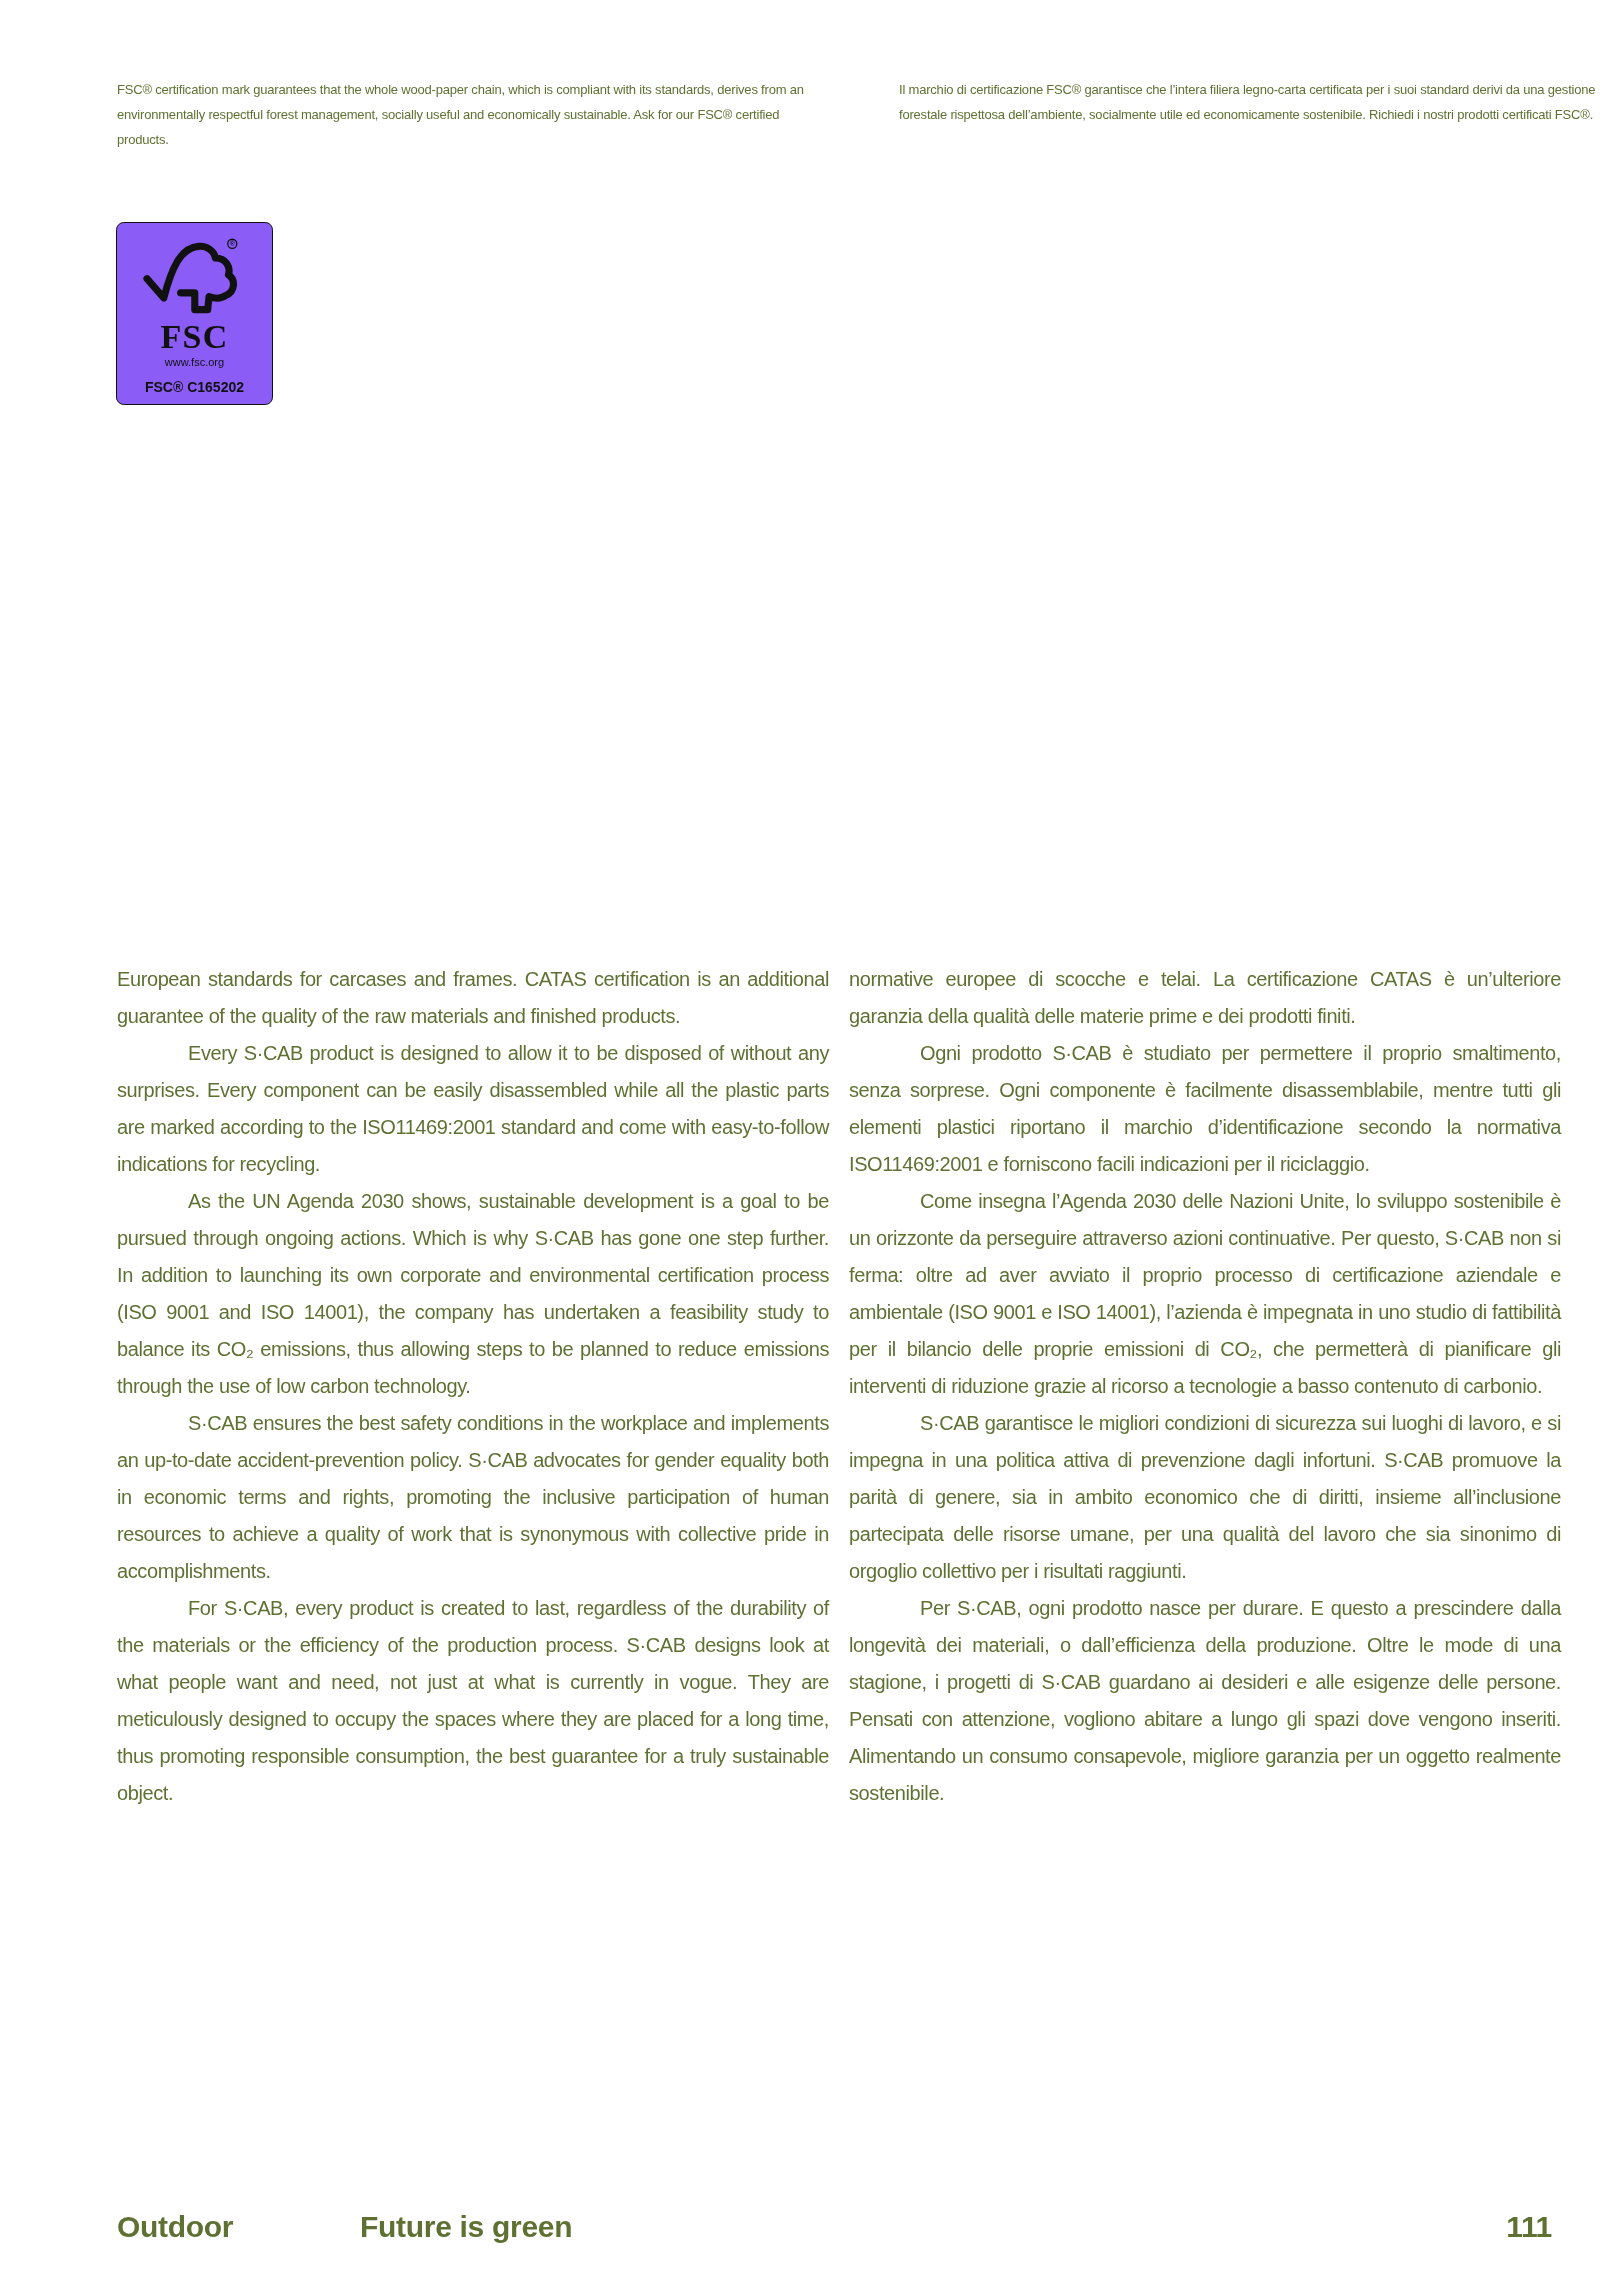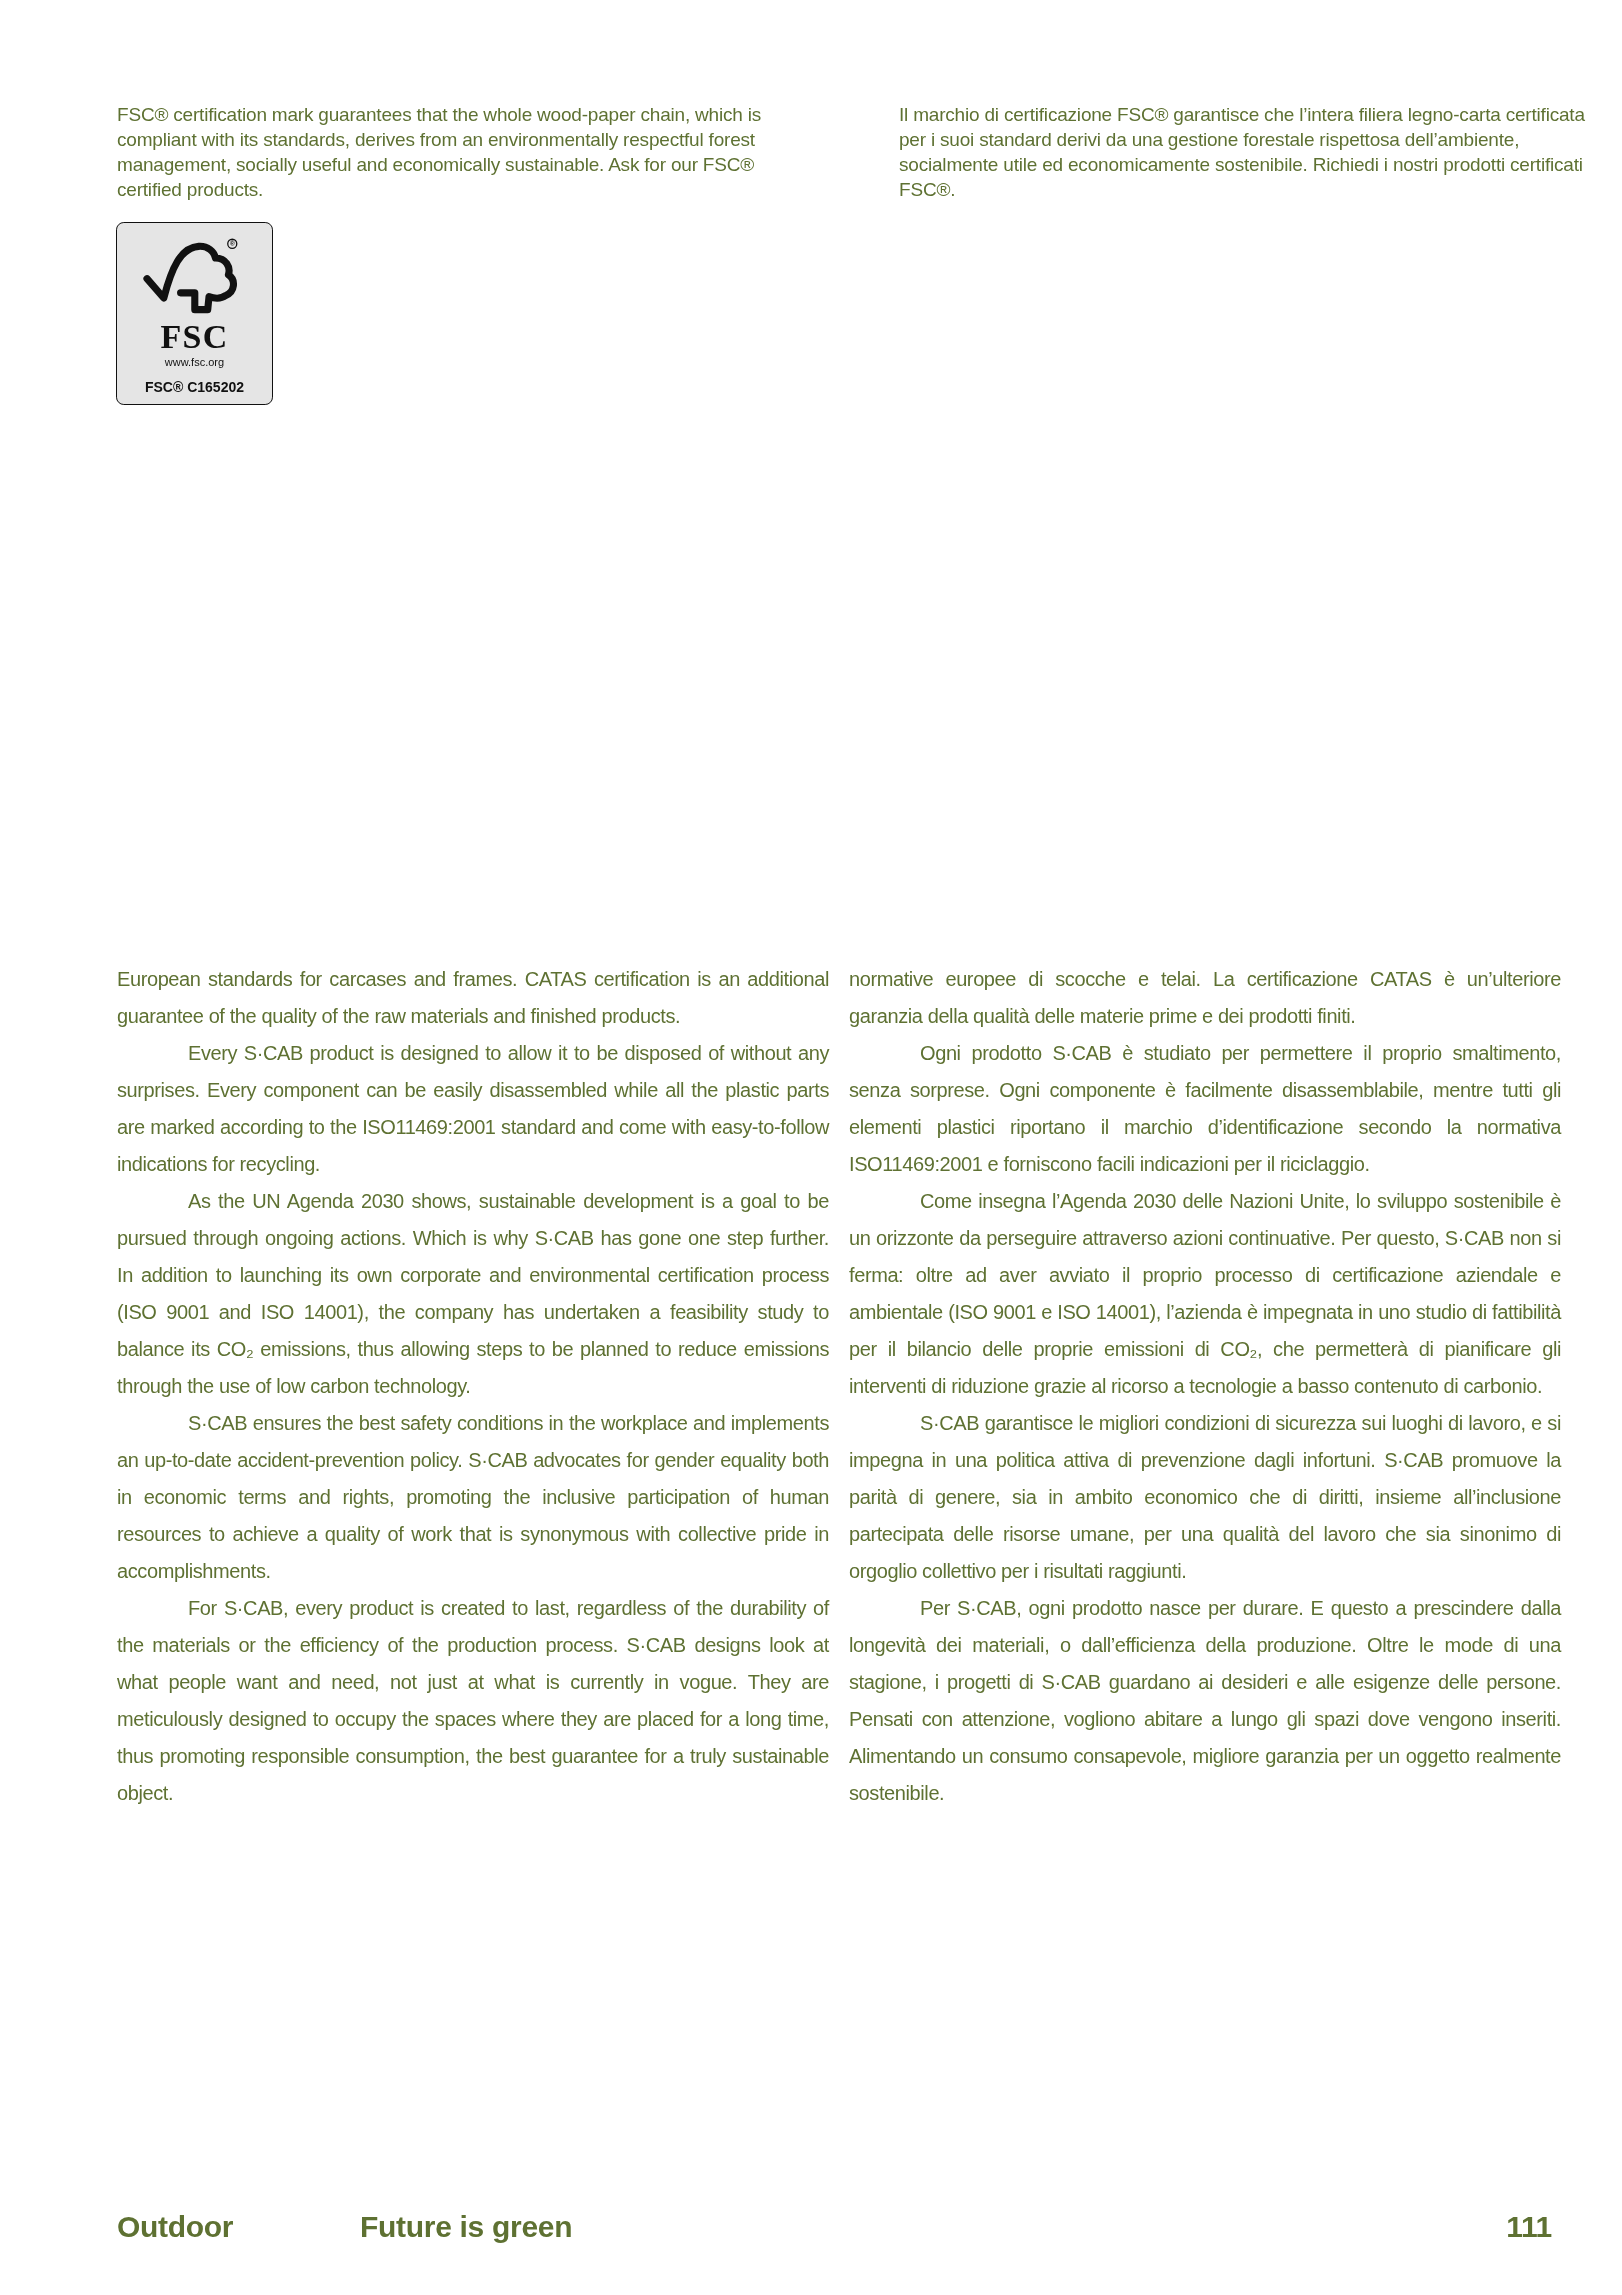--- a/index.html
+++ b/index.html
@@ -1,22 +1,22 @@
 <!DOCTYPE html>
 <html style="font-size:10.4px"><head>
 <meta charset="utf-8">
 <style>
   html, body { margin:0; padding:0; background:#ffffff; }
   body { width:1623px; height:2295px; position:relative; overflow:hidden;
          font-family:"Liberation Sans", sans-serif; color:#5e7132; }
-  .intro { position:absolute; top:77px; width:702px; font-size:19px; line-height:25px; letter-spacing:-0.2px;margin-top:25px; }
+  .intro { position:absolute; top:77px; width:702px; font-size:13px; line-height:25px; letter-spacing:-0.2px; }
   .intro.left { left:117px; }
   .intro.right { left:899px; }
   .fsc-logo { position:absolute; left:116px; top:222px; width:157px; height:183px;
-              border:1.9px solid #111; border-radius:7.8px; box-sizing:border-box; background:#e5e5e5; color:#111; }
+              border:1.9px solid #111; border-radius:7.8px; box-sizing:border-box; background:#8b5cf6; color:#111; }
   .fsc-logo svg { position:absolute; left:18px; top:13px; width:117px; height:84px; }
   .fsc-word { position:absolute; left:0; right:0; top:97px; text-align:center;
               font-family:"Liberation Serif", serif; font-weight:bold; font-size:34px; line-height:34px; letter-spacing:1.3px; }
   .fsc-url { position:absolute; left:0; right:0; top:133px; text-align:center; font-size:11px; }
   .fsc-code { position:absolute; left:0; right:0; top:156px; text-align:center; font-size:14px; font-weight:bold; }
   .body-col { position:absolute; top:961px; width:712px; font-size:20px; line-height:37px;
               text-align:justify; letter-spacing:-0.4px; }
   .body-col.left { left:117px; }
   .body-col.right { left:849px; }
   .body-col p { margin:0; text-indent:71px; }

